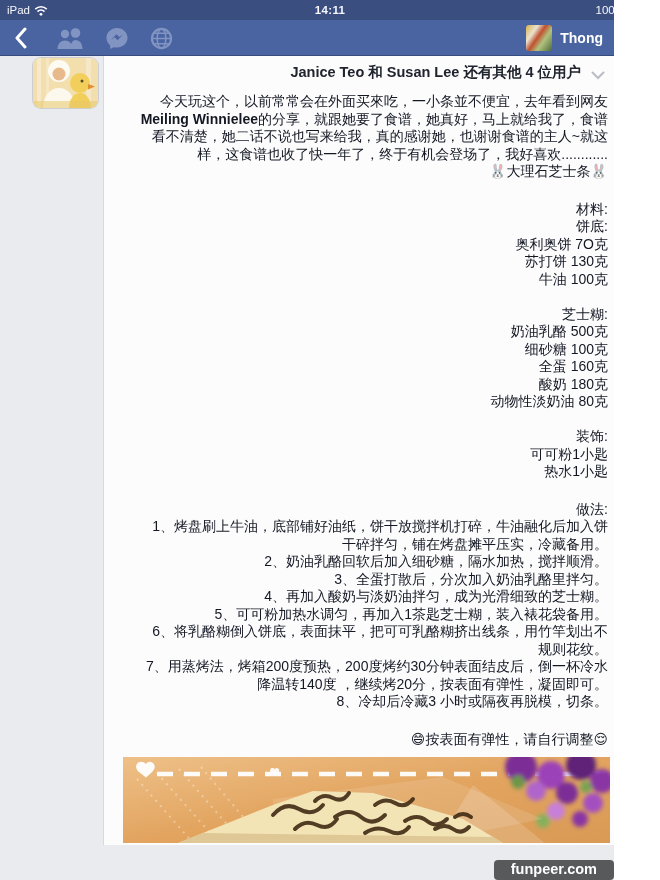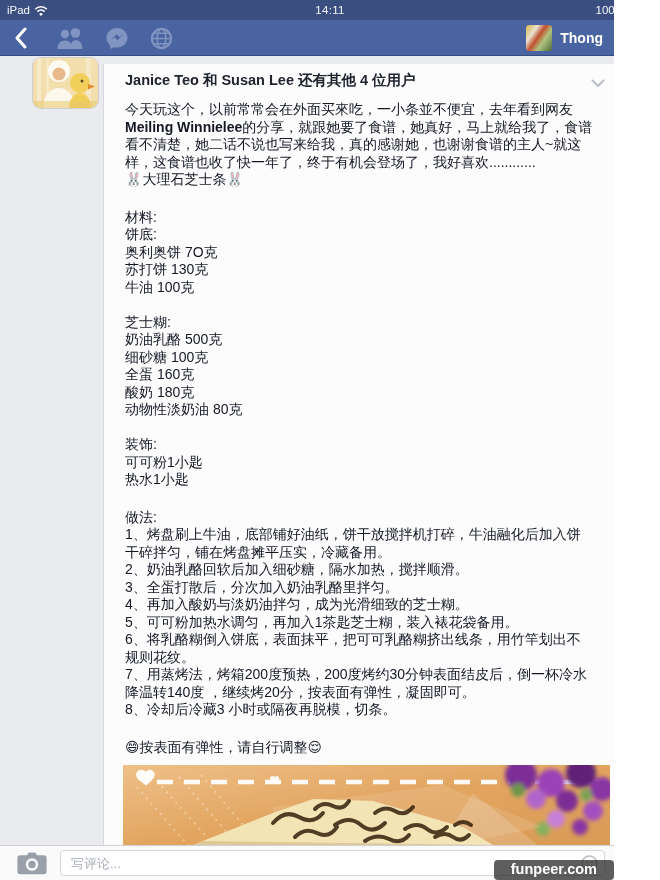--- a/index.html
+++ b/index.html
@@ -4,21 +4,21 @@
 <style>
   * { margin:0; padding:0; box-sizing:border-box; }
   html,body { width:660px; height:880px; }
   body { font-family:"Liberation Sans","DejaVu Sans",sans-serif; }
   .screen { position:relative; width:614px; height:880px; background:#e9ebee; overflow:hidden; }
 
   
   .status-bar { position:absolute; top:0; left:0; width:660px; height:20px; background:#3b4e80;
     color:#f5f7fb; font-size:11.5px; display:flex; align-items:center; justify-content:space-between; padding:0 7px; z-index:5; }
   .sb-left { display:flex; align-items:center; gap:4px; }
-  .sb-time { position:absolute; left:0; right:0; text-align:center; font-weight:normal; letter-spacing:.3px; }
+  .sb-time { position:absolute; left:0; right:0; text-align:center; font-weight:bold; letter-spacing:.3px; }
   .sb-right { display:flex; align-items:flex-start; gap:8px; z-index:1; }
   .battery-body { position:relative; width:20px; height:9px; background:#fff; border-radius:2px; }
   .battery-body::after { content:""; position:absolute; right:-3px; top:2.5px; width:2px; height:4px; background:#fff; border-radius:0 1px 1px 0; }
 
   
   .nav-bar { position:absolute; top:20px; left:0; width:660px; height:36px; background:#4a64a1;
     display:flex; align-items:center; z-index:5; box-shadow:inset 0 -1px 0 rgba(20,30,60,.35); }
   .back-btn { background:none; border:none; margin-left:12px; padding:2px; cursor:pointer; display:flex; }
   .nav-icons { display:flex; align-items:center; gap:21px; margin-left:27px; }
   .nav-icons span { display:flex; }
@@ -28,22 +28,22 @@
   .profile-pic { width:26px; height:26px; border-radius:3px; display:inline-block;
     background:linear-gradient(125deg,#d8b24a 0%,#e8e2cf 28%,#c0512f 46%,#b0c27e 65%,#4f6b3a 100%); }
   .profile-name { color:#fff; font-weight:bold; font-size:14px; }
   .nav-divider { width:1px; height:22px; background:#6980b4; margin:0 12px 0 14px; }
   .nav-caret { margin-right:14px; display:flex; }
 
   
   .page { position:absolute; top:56px; left:0; width:660px; bottom:35px; background:#e9ebee; }
   .post-avatar { position:absolute; left:33px; top:2px; width:65px; height:50px; border-radius:8px;
     overflow:hidden; box-shadow:0 0 0 1px rgba(0,0,0,.12); }
-  .card { position:absolute; left:103px; top:8px; width:519px; height:789px; background:#fcfcfd;
-    border-left:1px solid #d8d9dd; border-right:1px solid #d8d9dd; overflow:hidden; }
+  .card { position:absolute; left:103px; top:0; width:519px; height:789px; background:#fcfcfd;
+    border-left:1px solid #d8d9dd; border-right:1px solid #d8d9dd; overflow:hidden;text-align:right; }
   .post-header { position:relative; padding:7px 40px 0 21px; }
   .author { font-size:14.5px; font-weight:bold; color:#20242e; }
   .time { font-size:11.5px; color:#9197a3; margin-top:3px; }
   .collapse { position:absolute; right:16px; top:10px; }
 
   .post-text { padding:11px 13px 0 21px; font-size:14px; line-height:17.5px; color:#141823; }
   .post-text p { white-space:pre-line; margin:20px 0 0 0; }
   .post-text p.intro { margin-top:0; }
 
   .photo { position:absolute; left:19px; top:701px; width:487px; height:86px; overflow:hidden; }
@@ -243,36 +243,15 @@
             <path d="M172 72q10-10 22-4t20-6"></path>
             <path d="M242 76q12-8 24-2t20-4"></path>
             <path d="M312 72q10-6 18 0t16-2"></path>
             <path d="M332 60q8-6 16 0"></path>
           </g>
         </svg>
       </div>
     </div>
   </div>
 
-  <div class="comment-bar">
-    <span class="camera-wrap">
-      <svg width="30" height="23" viewBox="0 0 30 23">
-          <path d="M10 3.2l1.7-2.6h6.6L20 3.2h7a2.6 2.6 0 0 1 2.6 2.6v13.8A2.6 2.6 0 0 1 27 22.2H3A2.6 2.6 0 0 1 .4 19.6V5.8A2.6 2.6 0 0 1 3 3.2z" fill="#99a0aa"></path>
-          <circle cx="15" cy="12.5" r="6.2" fill="#fafafb"></circle>
-          <circle cx="15" cy="12.5" r="3.7" fill="#99a0aa"></circle>
-        </svg>
-    </span>
-    <div class="comment-input-wrap">
-      <input class="comment-input" type="text" placeholder="写评论..." style="">
-      <span class="emoji-btn">
-        <svg width="17" height="17" viewBox="0 0 17 17">
-            <circle cx="8.5" cy="8.5" r="7.5" fill="none" stroke="#b7bcc4" stroke-width="1.5"></circle>
-            <circle cx="6" cy="6.8" r="1" fill="#b7bcc4"></circle>
-            <circle cx="11" cy="6.8" r="1" fill="#b7bcc4"></circle>
-            <path d="M5.2 10.4a4.4 4.4 0 0 0 6.6 0" fill="none" stroke="#b7bcc4" stroke-width="1.5"></path>
-          </svg>
-      </span>
-    </div>
-    <span class="publish">发布</span>
-  </div>
 
   <div class="watermark">funpeer.com</div>
 </div>
 
 </body></html>

